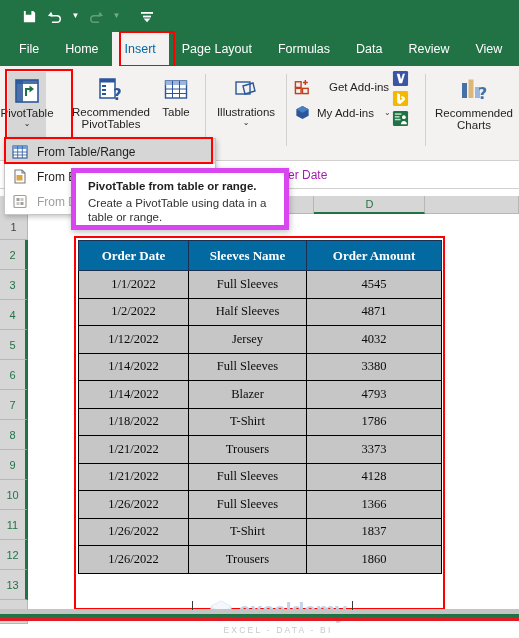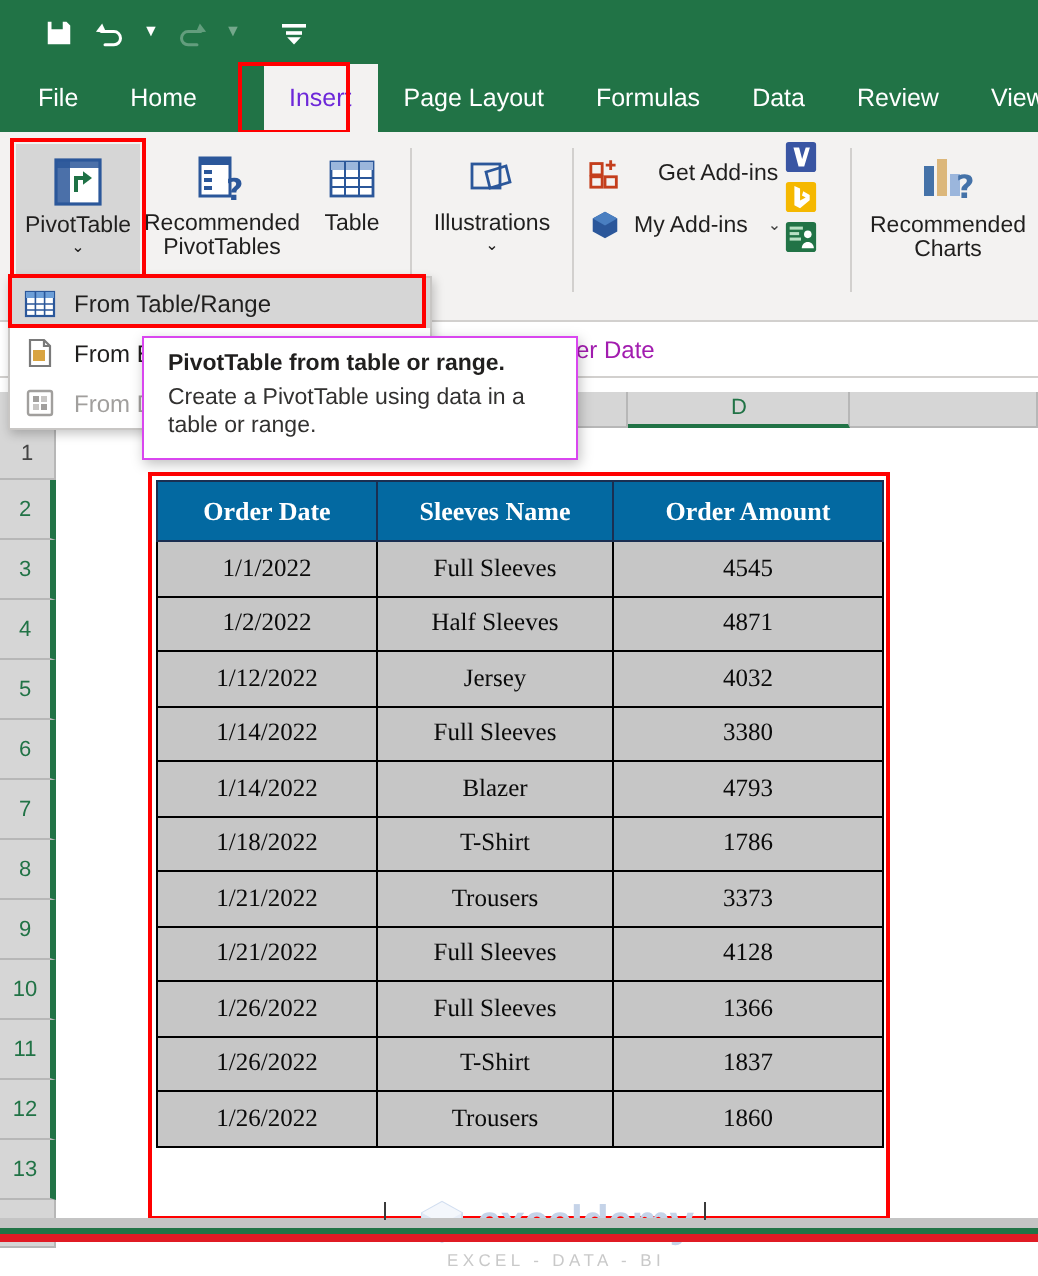--- a/index.html
+++ b/index.html
@@ -33,21 +33,21 @@
   .tabstrip {
     position:absolute; left:0; top:32px; width:519px; height:34px;
     background:#217346;
     display:flex; align-items:stretch; padding-left: 6px;
   }
   .tab {
     display:flex; align-items:center; padding: 0 13px;
     color:#ffffff; font-size: 12.5px; white-space:nowrap;
   }
   .tab.active {
-    background:#f3f2f1; color:#6d28d9;margin-left:20px;
+    background:#f3f2f1; color:#0369a1;
   }
   .redbox {
     position:absolute; border: 2.5px solid #ff0000; pointer-events:none;
   }
 
   
   .ribbon {
     position:absolute; left:0; top:66px; width:519px; height:95px;
     background:#f3f2f1; border-bottom:1px solid #d2d0ce;
   }
@@ -76,21 +76,21 @@
     display:flex; align-items:center; height:25px; padding-left:6px; gap:8px;
     font-size:12px; color:#201f1e;
   }
   .mi.hl { background:#d6d6d6; }
   .mi.dim { color:#a19f9d; }
   .mi .miicon { width:18px; height:16px; display:flex; align-items:center; justify-content:center; }
 
   
   .tooltip {
     position:absolute; left:71px; top:168px; width:218px; height:62px;
-    background:#ffffff; border:1px solid #d946ef;
+    background:#ffffff; border:5px solid #d946ef;
     box-shadow: 1px 2px 6px rgba(0,0,0,.25);
     padding: 7px 10px 6px 12px; z-index:60;
   }
   .tt-title { font-size:11.5px; font-weight:bold; color:#201f1e; margin-bottom:4px; }
   .tt-body  { font-size:11.5px; color:#323130; line-height:1.25; }
 
   
   .fbar {
     position:absolute; left:0; top:161px; width:519px; height:28px;
     background:#ffffff; border-bottom:1px solid #d2d0ce;
@@ -207,21 +207,21 @@
     <div class="tab">Formulas</div>
     <div class="tab">Data</div>
     <div class="tab">Review</div>
     <div class="tab">View</div>
   </div>
 
   <div class="redbox" style="left:119px; top:31px; width:56px; height:36px;"></div>
 
   <div class="ribbon">
 
-    <div class="bigbtn" style="left:8px; top:6px; width:62px; background:#d6d6d6; height:68px; padding-top:5px;">
+    <div class="bigbtn" style="left:8px; top:6px; width:38px; background:#d6d6d6; height:68px; padding-top:5px;">
       <span class="iconbox">
         <svg width="28" height="28" viewBox="0 0 28 28">
           <rect x="3" y="3" width="22" height="22" fill="#fff" stroke="#2b579a" stroke-width="1.6"></rect>
           <rect x="3" y="3" width="7" height="22" fill="#2b579a" opacity=".85"></rect>
           <rect x="3" y="3" width="22" height="4" fill="#2b579a" opacity=".85"></rect>
           <path d="M13 19 L13 12 L19 12" fill="none" stroke="#1e7145" stroke-width="2"></path>
           <path d="M16.5 8.6 L21 12 L16.5 15.4 Z" fill="#1e7145"></path>
         </svg>
       </span>
       <span class="lbl" style="margin-top:2px;">PivotTable</span>

